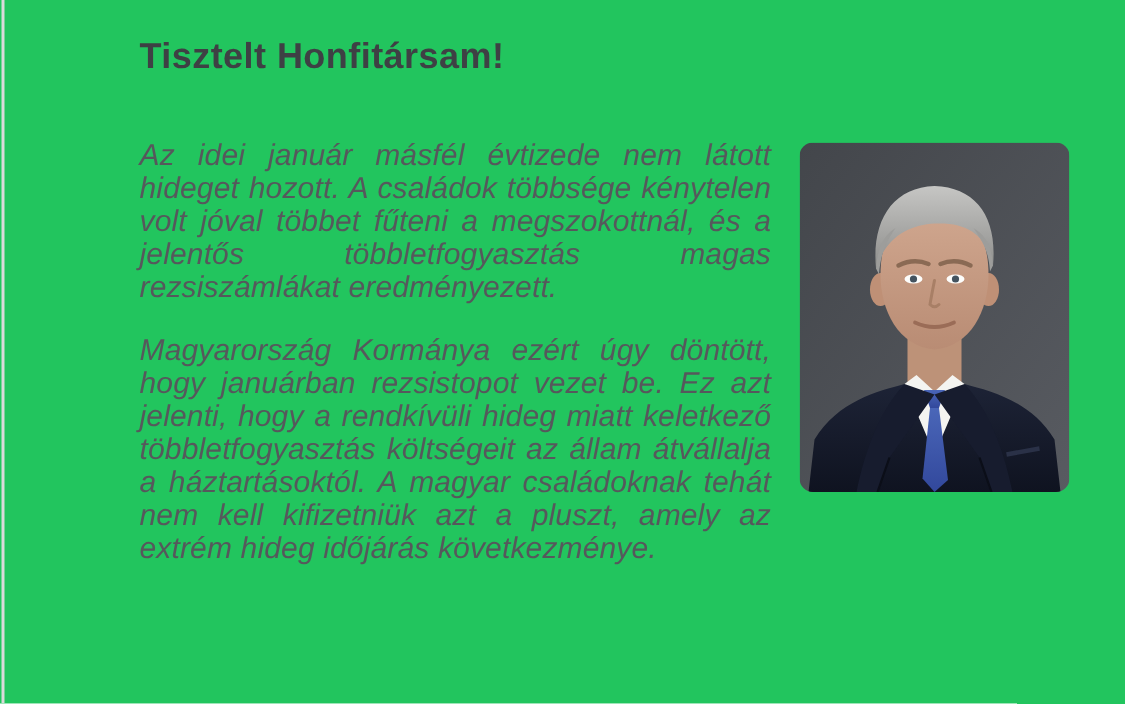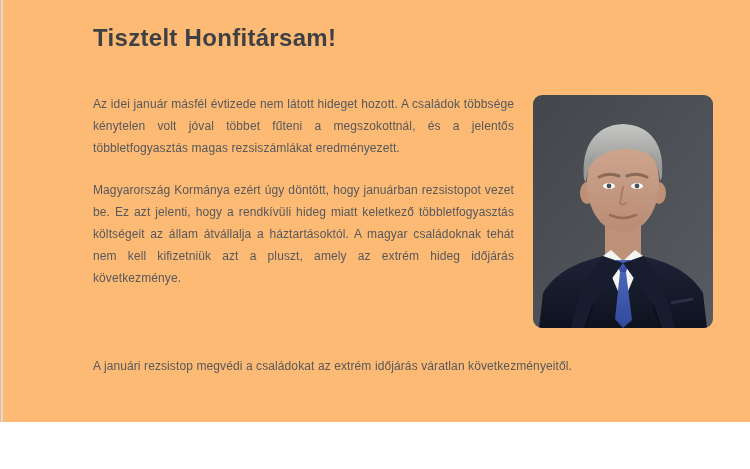--- a/index.html
+++ b/index.html
@@ -1,21 +1,21 @@
 <!DOCTYPE html>
 <html><head>
 <meta charset="utf-8">
 <style>
   * { box-sizing: border-box; margin: 0; padding: 0; }
   html, body { background: #ffffff; }
   .page {
     position: relative;
     width: 750px;
-    height: 422px;
-    background: #fdba74;
+    height: 469px;
+    background: #22c55e;
     overflow: hidden;
     font-family: "Liberation Sans", sans-serif;
   }
   .edge-line {
     position: absolute;
     left: 1px; top: 0; bottom: 0;
     width: 2px;
     background: #dadada;
   }
   .content {
@@ -26,35 +26,36 @@
   }
   h1.title {
     font-size: 24px;
     line-height: 28px;
     font-weight: 700;
     color: #3e4044;
     letter-spacing: 0.3px;
     margin: 0 0 41px 0;
   }
   p.para {
-    font-size: 12px;
+    font-size: 20px;
     line-height: 22px;
     color: #56585c;
     text-align: justify;
     letter-spacing: 0.1px;
     margin: 0 0 20px 0;
+    font-style: italic;
   }
   .top-section {
     display: flex;
     align-items: flex-start;
     gap: 19px;
     margin-bottom: 27px;
   }
   .intro-text { width: 421px; flex: 0 0 421px; }
-  .intro-text p.para:last-child { margin-bottom: 16px; }
+  .intro-text p.para:last-child { margin-bottom: 4px; }
   .portrait {
     width: 180px;
     height: 233px;
     flex: 0 0 180px;
     border-radius: 9px;
     overflow: hidden;
     margin-top: 2px;
   }
   .portrait svg { display: block; width: 180px; height: 233px; }
 </style>
@@ -132,15 +133,14 @@
           <path d="M70,161 L90,168 L60,210 L52,233 L38,233 C44,204 54,178 70,161 Z" fill="#171c2e"></path>
           <path d="M110,161 L90,168 L120,210 L128,233 L142,233 C136,204 126,178 110,161 Z" fill="#171c2e"></path>
           <path d="M60,210 L52,233" stroke="#0b0e18" stroke-width="1.5"></path>
           <path d="M120,210 L128,233" stroke="#0b0e18" stroke-width="1.5"></path>
 
           <path d="M138,208 l22,-4" stroke="#2a3147" stroke-width="3"></path>
         </svg>
       </div>
     </div>
 
-    <p class="para">A januári rezsistop megvédi a családokat az extrém időjárás váratlan következményeitől.</p>
   </div>
 </div>
 
 </body></html>

